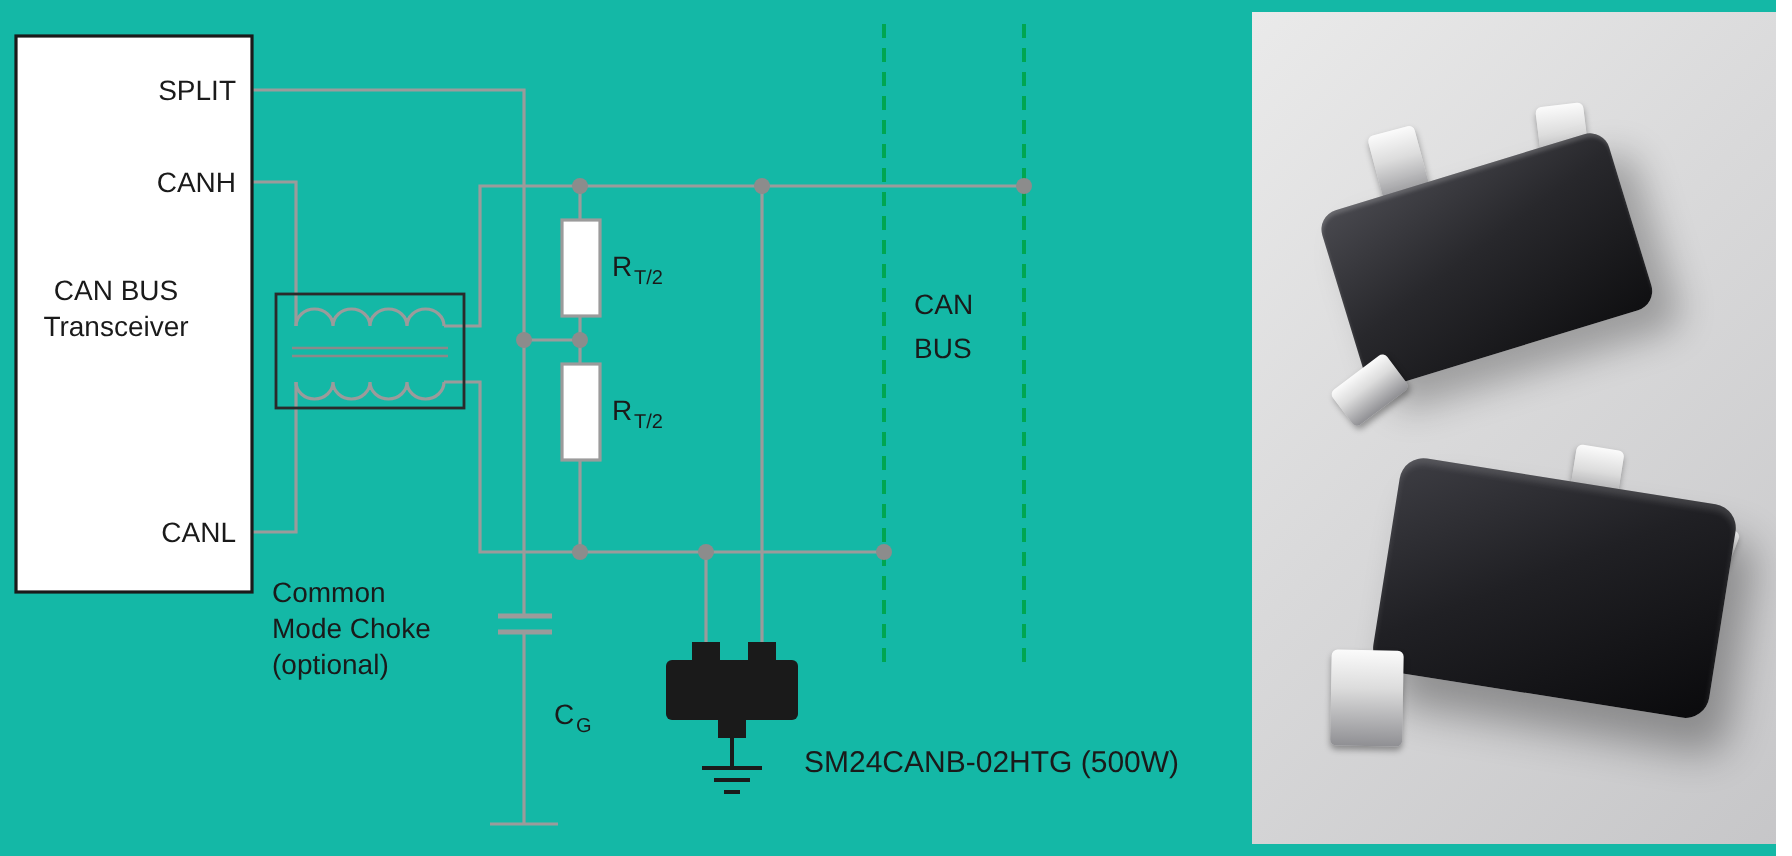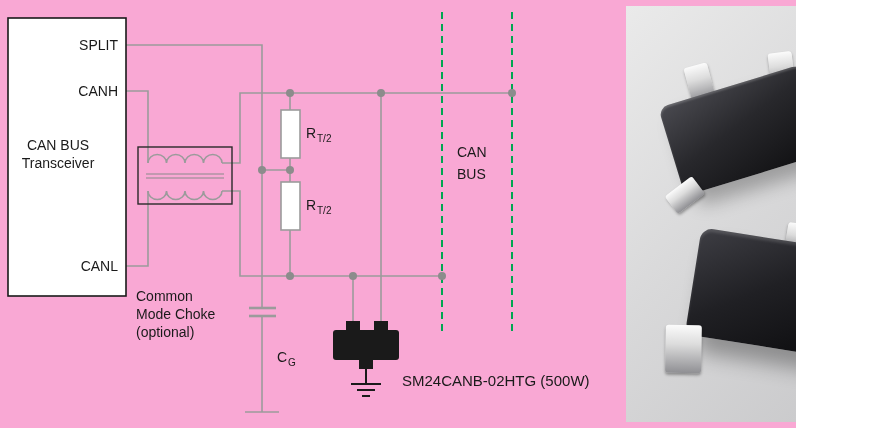--- a/index.html
+++ b/index.html
@@ -1,20 +1,20 @@
 <!DOCTYPE html>
 <html><head>
 <meta charset="utf-8">
 <style>
   * { box-sizing: border-box; }
   html, body { margin: 0; padding: 0; background: #fff; }
   .stage {
     position: relative;
-    width: 796px; height: 428px;
-    background: #f9a8d4;
+    width: 888px; height: 428px;
+    background: #14b8a6;
     font-family: "Liberation Sans", sans-serif;
     overflow: hidden;
   }
   
   svg text { fill: #1a1a1a; font-family: "Liberation Sans", sans-serif; }
   .wire   { fill: none; stroke: #9b9b9b; stroke-width: 1.6; }
   .plate  { stroke: #9b9b9b; stroke-width: 2.6; }
   .rbox   { fill: #ffffff; stroke: #9b9b9b; stroke-width: 1.6; }
   .box    { fill: #ffffff; stroke: #1a1a1a; stroke-width: 1.6; }
   .chokebox { fill: none; stroke: #2a2a2a; stroke-width: 1.4; }

